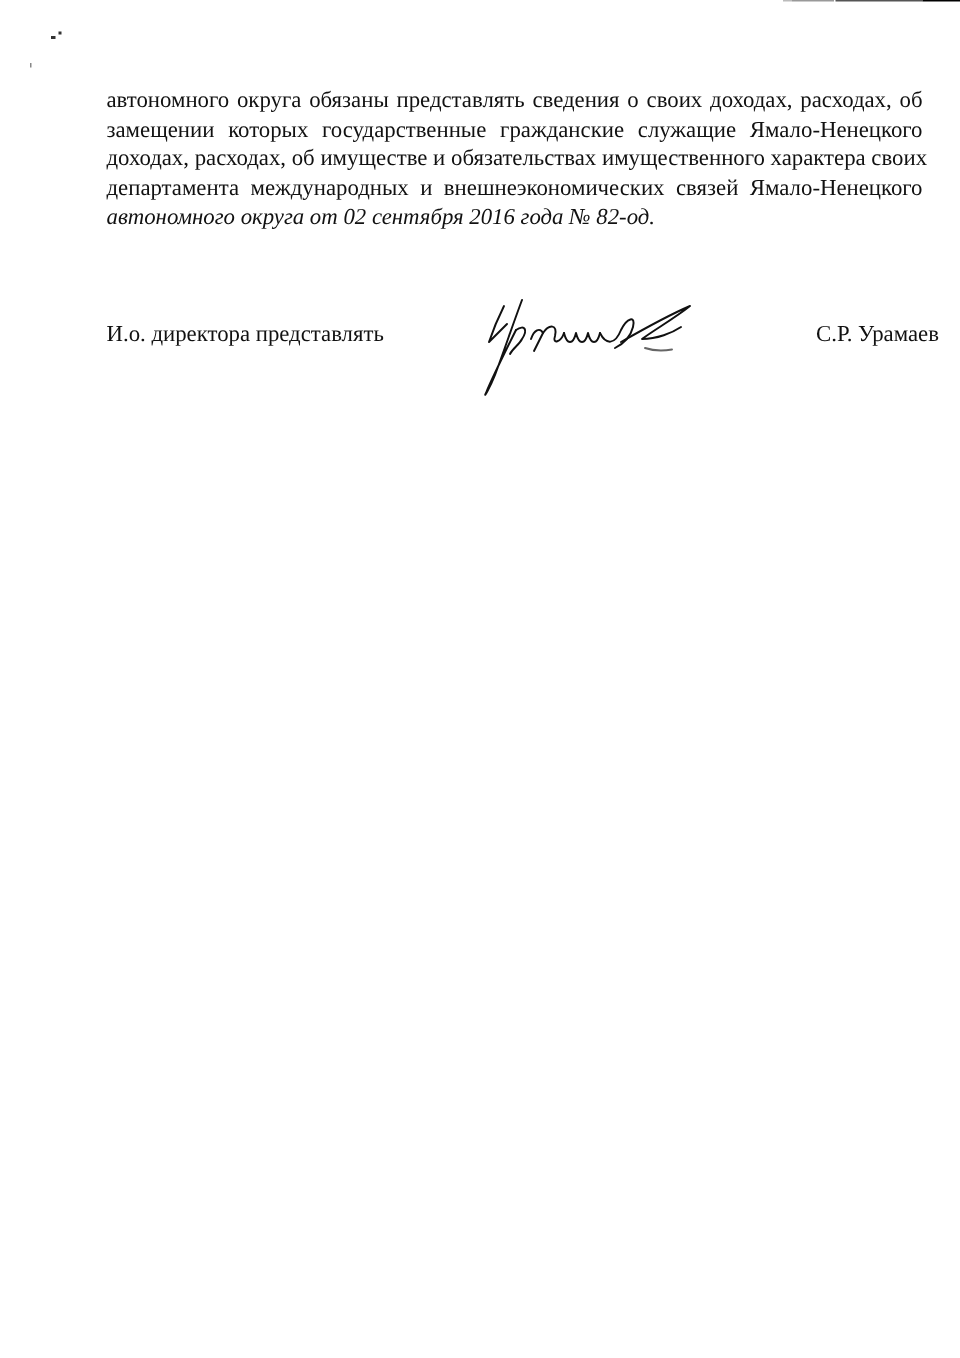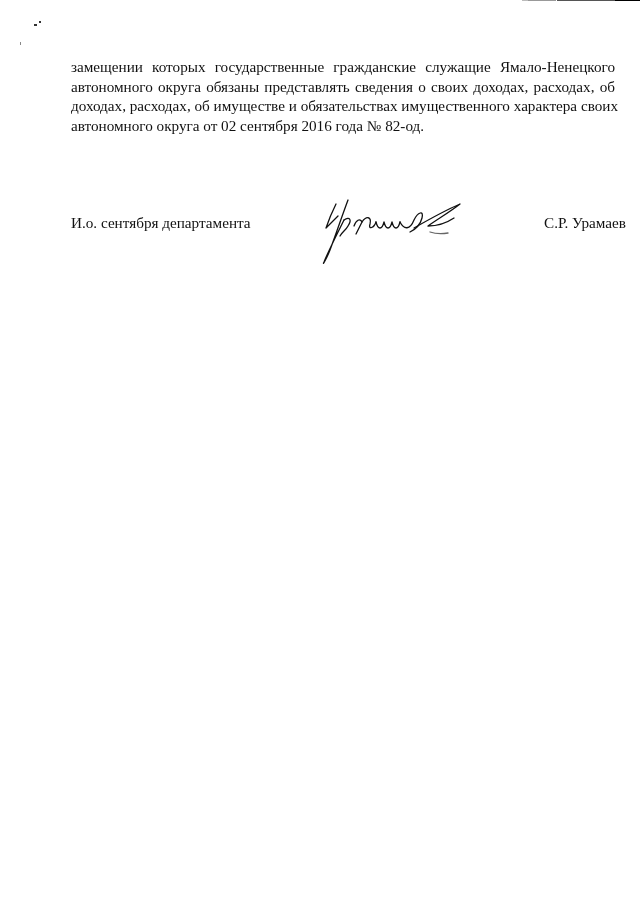--- a/index.html
+++ b/index.html
@@ -2,48 +2,49 @@
 <html><head>
 <meta charset="utf-8">
 <style>
   html, body { margin:0; padding:0; }
   body { width:640px; height:905px; background:#ffffff; position:relative; overflow:hidden;
          font-family:"Liberation Serif", "DejaVu Serif", serif; color:#111; }
   .scan-edge { position:absolute; top:0; height:1px; }
   .speck { position:absolute; background:#333; }
   .para { position:absolute; left:71px; top:57px; width:544px; font-size:15.2px; line-height:19.5px; }
   .para .ln { display:block; text-align:justify; text-align-last:justify; white-space:nowrap; height:19.5px; }
-  .para .ln.last { text-align-last:left; }
+  .para .ln.last { text-align-last:left;font-style:italic; }
   .sig-title { position:absolute; left:71px; top:214px; font-size:15.2px; }
   .sig-name { position:absolute; left:544px; top:214px; font-size:15.2px; }
   .signature { position:absolute; left:318px; top:196px; width:146px; height:72px; }
 </style>
 </head>
 <body>
 
 <div>
   <div class="scan-edge" style="left:522px;width:6px;background:#bbb;"></div>
   <div class="scan-edge" style="left:528px;width:28px;background:#999;"></div>
   <div class="scan-edge" style="left:557px;width:58px;background:#555;"></div>
   <div class="scan-edge" style="left:615px;width:25px;background:#000;"></div>
 </div>
 <div>
   <div class="speck" style="left:34px;top:24px;width:3px;height:2px;"></div>
   <div class="speck" style="left:39px;top:21px;width:2px;height:2px;"></div>
   <div class="speck" style="left:20px;top:42px;width:1px;height:3px;background:#888;"></div>
 </div>
 
 <div class="para">
+  <span class="ln">автономного округа  обязаны представлять сведения о своих доходах, расходах, об</span>
   <span class="ln">замещении которых государственные гражданские служащие Ямало-Ненецкого</span>
-  <span class="ln">автономного округа  обязаны представлять сведения о своих доходах, расходах, об</span>
   <span class="ln">доходах, расходах, об имуществе и обязательствах имущественного характера своих</span>
+  <span class="ln">департамента международных и внешнеэкономических связей Ямало-Ненецкого</span>
   <span class="ln last">автономного округа от 02 сентября 2016 года № 82-од.</span>
 </div>
 
-<div class="sig-title">И.о. сентября департамента</div>
+<div class="sig-title">И.о. директора представлять</div>
 
 <svg class="signature" viewBox="0 0 146 72" fill="none" stroke="#111" stroke-width="1.3" stroke-linecap="round" stroke-linejoin="round">
   <path d="M18 8 C14 16, 10 26, 8 32 M8 32 C12 28, 16 24, 20 20"></path>
   <path d="M30 4 C24 20, 18 38, 12 54 C8 64, 4 70, 6 66 C10 56, 20 36, 26 24"></path>
   <path d="M26 24 C32 20, 34 24, 30 30 C28 34, 24 36, 22 40"></path>
   <path d="M36 30 C38 24, 42 22, 44 26 C42 30, 40 34, 38 38"></path>
   <path d="M44 26 C48 20, 54 20, 52 28 C50 34, 56 32, 58 26"></path>
   <path d="M58 26 C60 34, 64 34, 66 26 C68 34, 72 34, 74 26 C76 34, 80 34, 82 26"></path>
   <path d="M82 26 C86 34, 92 34, 96 24 C100 16, 106 14, 104 22 C102 30, 96 34, 92 36"></path>
   <path d="M96 32 C110 24, 128 14, 142 8 C132 16, 118 24, 110 30 C120 30, 130 26, 136 22"></path>

